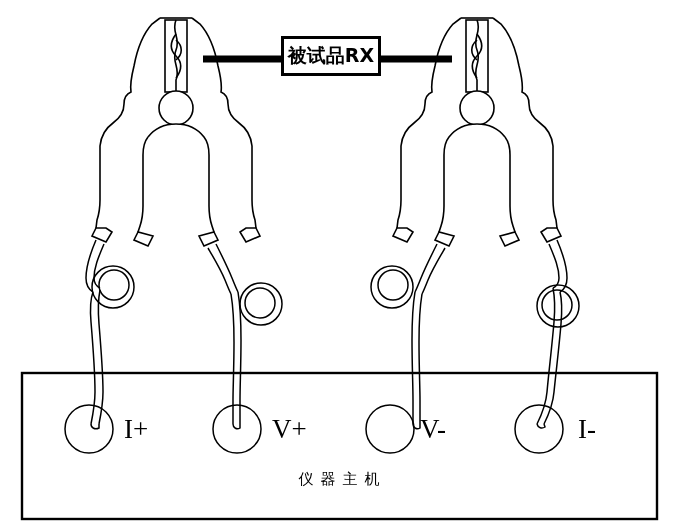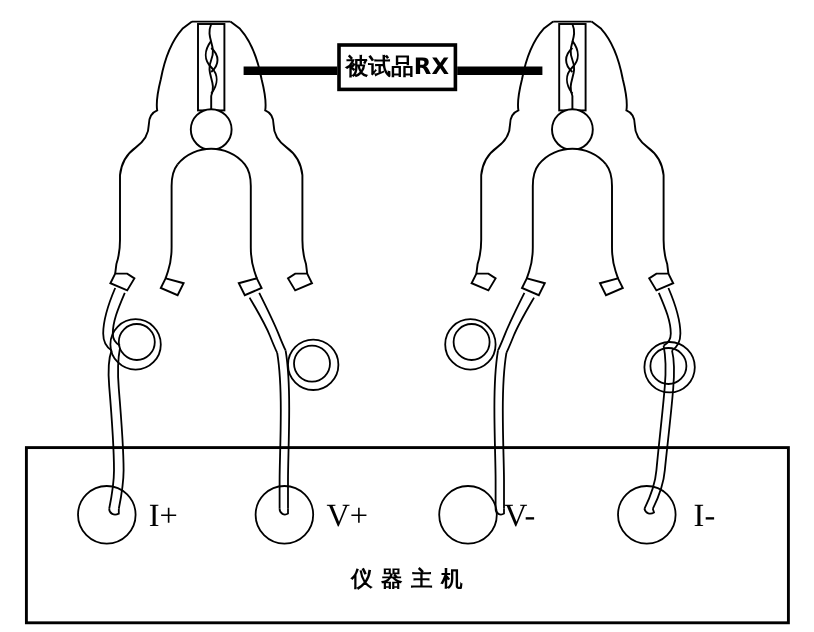--- a/index.html
+++ b/index.html
@@ -46,22 +46,22 @@
     color: #000000;
     white-space: nowrap;
   }
   .host-label {
     position: absolute;
     left: 0;
     top: 470px;
     width: 678px;
     text-align: center;
     font-family: "DejaVu Sans", sans-serif;
-    font-size: 18px;
-    font-weight: 700;
+    font-size: 15px;
+    font-weight: 400;
     color: #000000;
     letter-spacing: 7px;
     text-indent: 7px;
   }
 </style>
 </head>
 <body>
 
 <div id="canvas">
 

